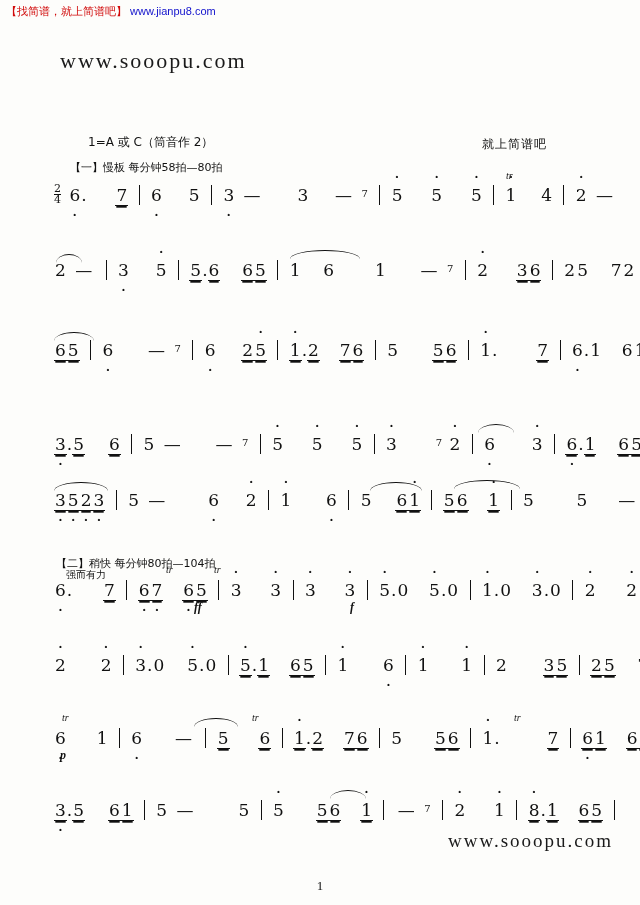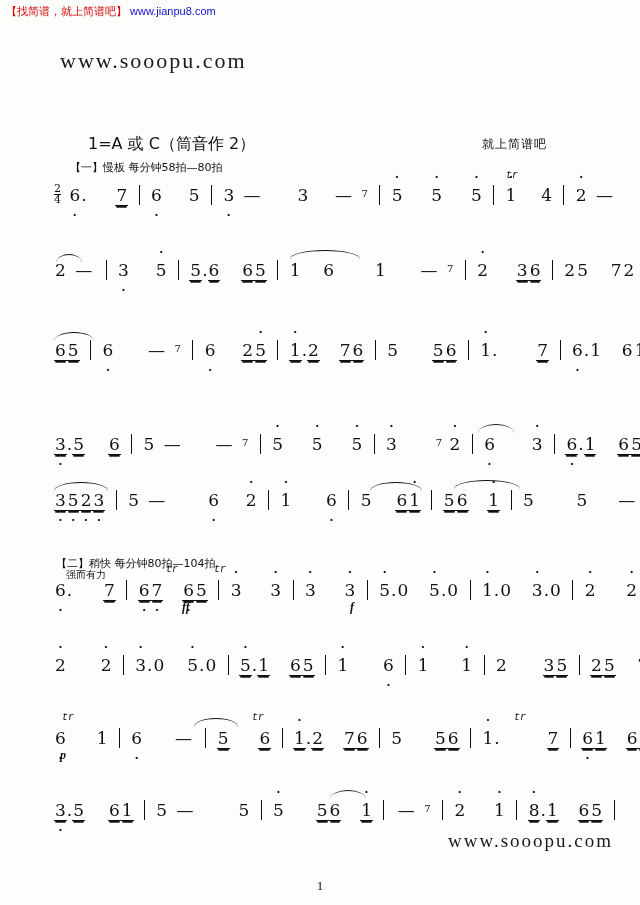--- a/index.html
+++ b/index.html
@@ -63,21 +63,21 @@
     font-size: 28px;
     letter-spacing: 22px;
     font-weight: bold;
     color: #111;
   }
   .key-sig {
     position: absolute;
     top: 134px;
     left: 88px;
     font-family: "DejaVu Sans", sans-serif;
-    font-size: 16px;
+    font-size: 12px;
     color: #111;
   }
   .composer {
     position: absolute;
     top: 136px;
     left: 482px;
     font-family: "DejaVu Serif", serif;
     font-size: 12px;
     color: #111;
     letter-spacing: 1px;
@@ -149,21 +149,21 @@
     display: inline-block;
     padding: 0 3px;
   }
   .beam2 { border-bottom: 1.3px solid #111; box-shadow: 0 3px 0 -1.3px #111; }
   .grace {
     font-size: 10px;
     vertical-align: 4px;
     position: relative;
   }
   .tr {
-    font-family: Liberation Mono, monospace;
+    font-family: Liberation Serif, serif;
     font-style: italic;
     font-size: 10px;
     position: absolute;
     top: -12px;
   }
   .tie {
     position: absolute;
     border-top: 1.2px solid #111;
     border-radius: 50%/100% 100% 0 0;
     height: 8px;
@@ -398,21 +398,21 @@
     <div class="staffrow-inner">
       <span class="tr" style="left:112px;top:-16px;">tr</span>
       <span class="tr" style="left:160px;top:-16px;">tr</span>
       <span class="num dn">6</span><span>.</span>
       <span style="display:inline-block;width:20px"></span>
       <span class="num beam2">7</span>
       <span class="bar"></span>
       <span class="num beam2 dn">6</span><span class="num beam2 dn">7</span>
       <span style="display:inline-block;width:8px"></span>
       <span class="num beam2 dn">6</span><span class="num beam2">5</span>
-      <span class="dyn" style="left:128px;top:20px;text-align:right;">ff</span>
+      <span class="dyn" style="left:140px;top:20px;text-align:right;">ff</span>
       <span class="bar"></span>
       <span class="num up">3</span>
       <span style="display:inline-block;width:16px"></span>
       <span class="num up">3</span>
       <span class="bar"></span>
       <span class="num up">3</span>
       <span style="display:inline-block;width:16px"></span>
       <span class="num up">3</span>
       <span class="bar"></span>
       <span class="num up">5</span><span>.</span><span class="num">0</span>

